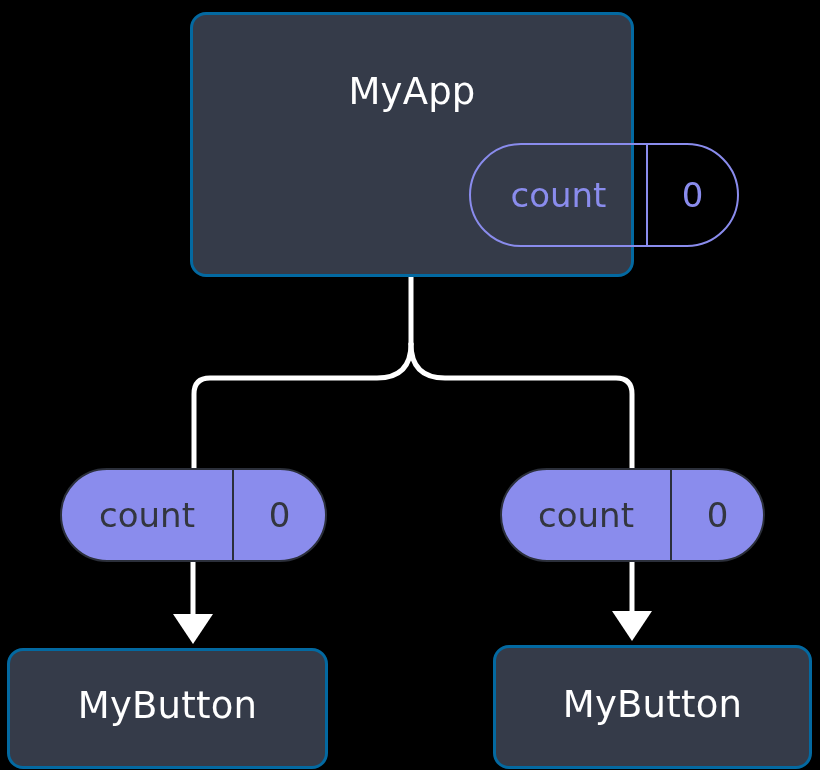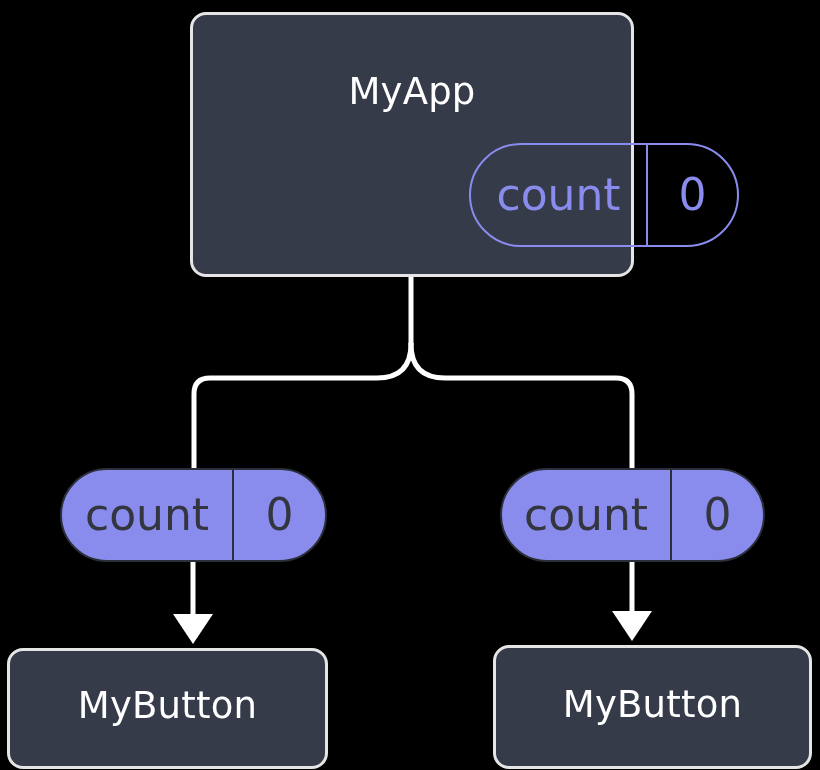--- a/index.html
+++ b/index.html
@@ -27,21 +27,21 @@
     width: 820px;
     height: 770px;
     pointer-events: none;
   }
 
   
   .comp-box {
     position: absolute;
     box-sizing: border-box;
     background: #353b49;
-    border: 3px solid #e5e5e5;
+    border: 3px solid #0369a1;
     border-radius: 16px;
   }
   .comp-title {
     position: absolute;
     left: 0;
     right: 0;
     text-align: center;
     color: #ffffff;
     font-size: 37px;
     font-weight: 400;
@@ -86,21 +86,21 @@
     display: flex;
     align-items: stretch;
     border-radius: 999px;
     overflow: hidden;
   }
   .pill-key,
   .pill-val {
     display: flex;
     align-items: center;
     justify-content: center;
-    font-size: 44px;
+    font-size: 34px;
     line-height: 1;
     white-space: nowrap;
   }
 
   
   .pill-outline {
     border: 2px solid #8a8ced;
     background: transparent;
   }
   .pill-outline .pill-key,

